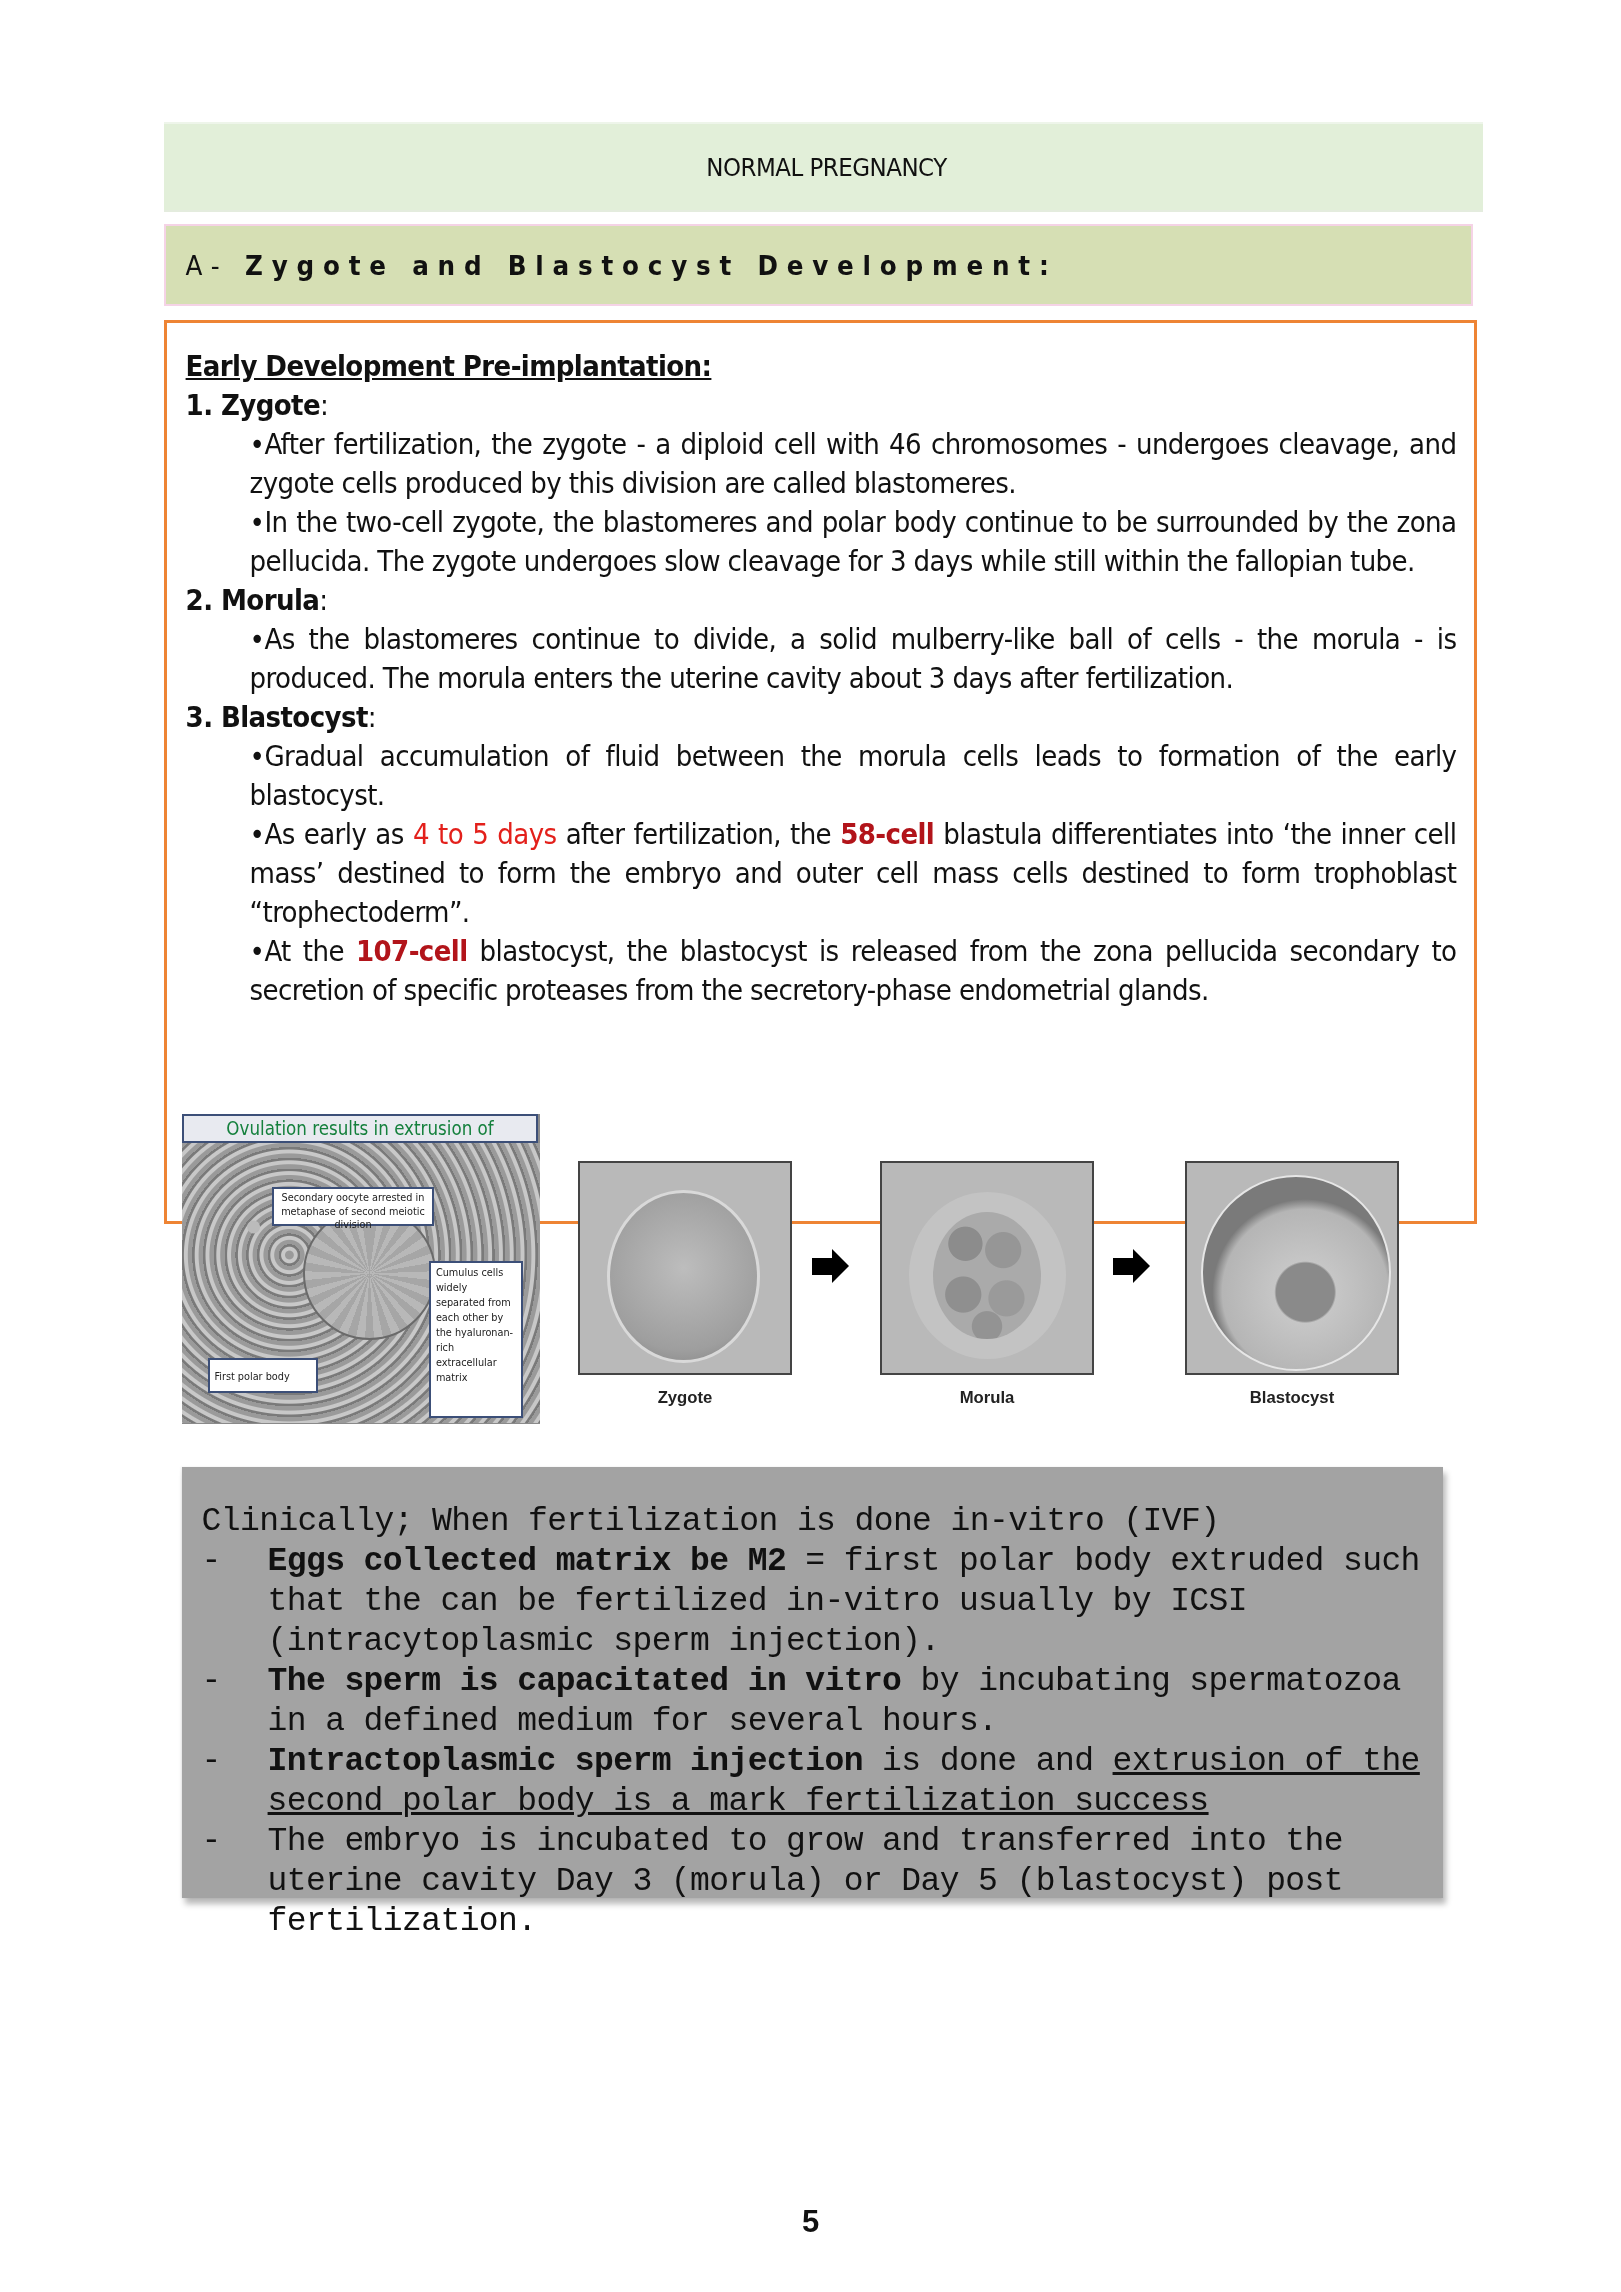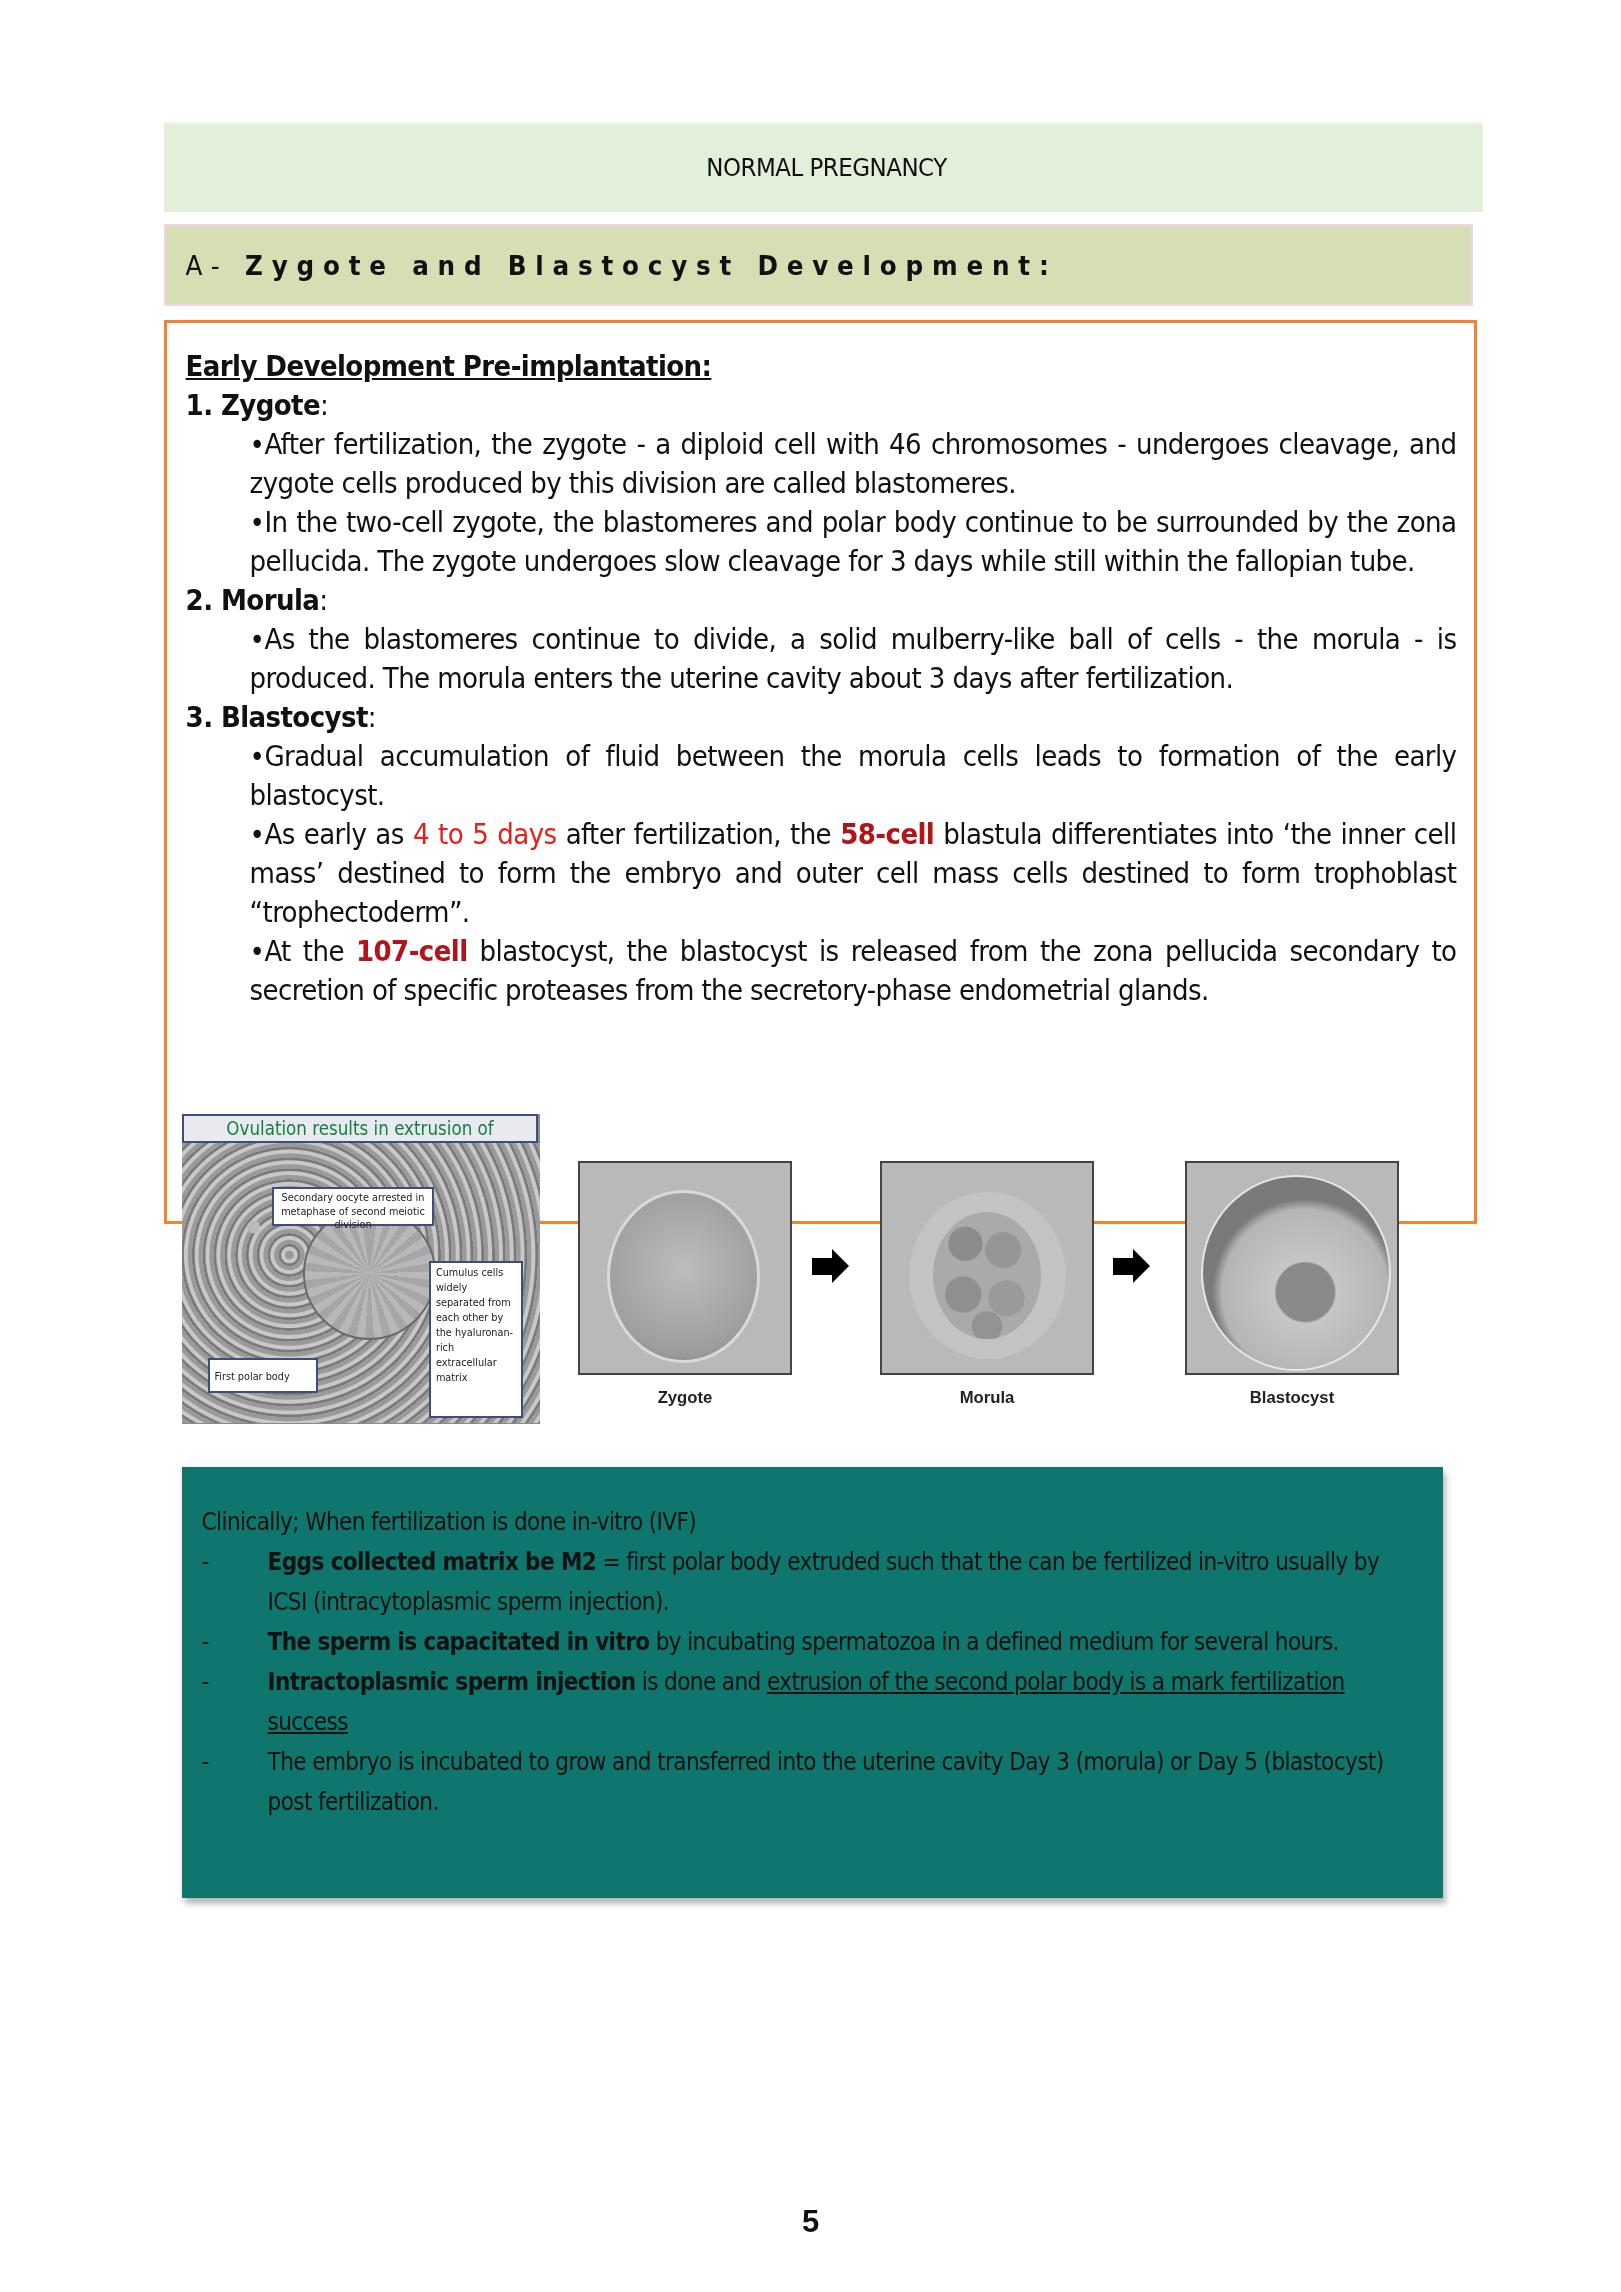--- a/index.html
+++ b/index.html
@@ -92,23 +92,23 @@
   .arrow-1 { left:812px; }
   .arrow-2 { left:1113px; }
 
   .embryo-caption {
     position:absolute; top:1388px; width:214px; text-align:center;
     font-family:"Liberation Sans", sans-serif; font-weight:bold; font-size:16.7px; color:#222;
   }
 
   .clinical-box {
     position:absolute; left:182px; top:1467px; width:1261px; height:431px; box-sizing:border-box;
-    background:#0f766e; box-shadow:2.9px 5.9px 5.9px rgba(0,0,0,0.28), -1px 0 2px rgba(0,0,0,0.08);
+    background:#a3a3a3; box-shadow:2.9px 5.9px 5.9px rgba(0,0,0,0.28), -1px 0 2px rgba(0,0,0,0.08);
     padding:35px 19.6px 0 19.6px;
-    font-size:24px; line-height:40px; letter-spacing:-0.6px;
+    font-size:33px; line-height:40px; letter-spacing:-0.6px;font-family:Liberation Mono, monospace;
   }
   .clinical-box .item { position:relative; padding-left:66px; }
   .clinical-box .dash { position:absolute; left:0; top:0; }
   .clinical-box .u { text-decoration:underline; }
 
   .page-number {
     position:absolute; left:0; width:1621px; top:2204px; text-align:center;
     font-family:"Liberation Sans", sans-serif; font-weight:bold; font-size:31px; color:#111;
   }
 </style>

